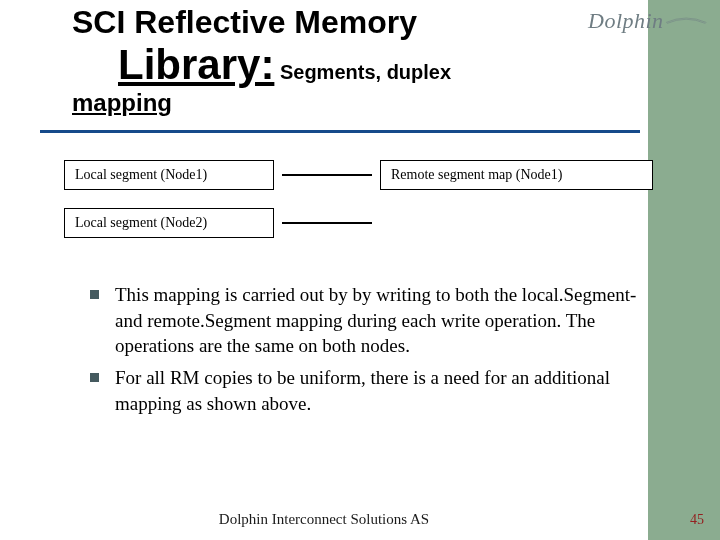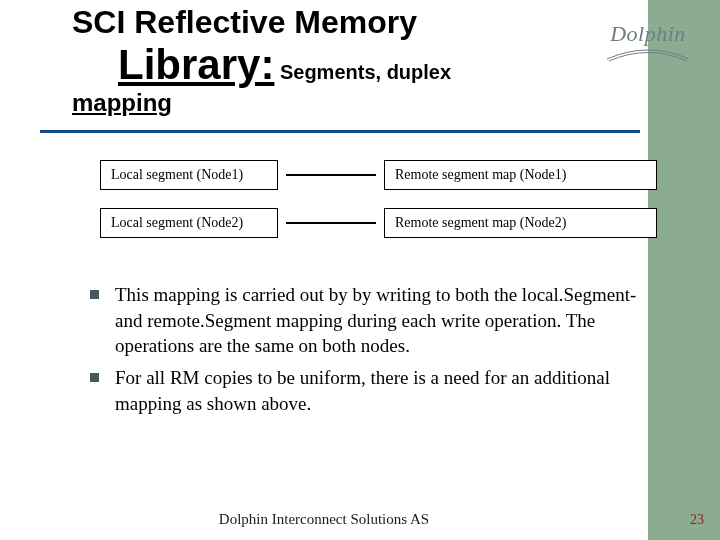--- a/index.html
+++ b/index.html
@@ -1,31 +1,31 @@
 <!DOCTYPE html>
 <html><head>
 <meta charset="utf-8">
 <style>
   * { margin: 0; padding: 0; box-sizing: border-box; }
   html, body { width: 720px; height: 540px; background: #fff; font-family: "Times New Roman", Times, serif; color: #000; }
   .sidebar { position: absolute; right: 0; top: 0; width: 72px; height: 540px; background: #8bac90; }
   .slide { position: absolute; left: 0; top: 0; width: 720px; height: 540px; }
-  .logo { position: absolute; top: 21px; right: 12px; width: 120px; display: flex; flex-direction: column; align-items: center; }
+  .logo { position: absolute; top: 8px; right: 12px; width: 120px; display: flex; align-items: center; }
   .logo-text { font-family: Georgia, "Times New Roman", serif; font-style: italic; font-size: 22px; color: #6f7d83; letter-spacing: 0.5px; }
   .logo-arc { margin-top: -2px; }
   .title { position: absolute; left: 72px; top: 4px; width: 560px; font-family: Arial, Helvetica, sans-serif; font-weight: bold; color: #000; }
   .title .line1 { font-size: 32px; }
   .title .line2a { font-size: 42px; text-decoration: underline; margin-left: 46px; }
   .title .line2b { font-size: 20px; }
   .title .line3 { font-size: 24px; text-decoration: underline; }
   .title-rule { position: absolute; left: 40px; top: 130px; width: 600px; height: 0; border-top: 3px solid #154a8a; }
   .diagram { position: absolute; left: 64px; top: 160px; width: 600px; }
   .diag-row { display: flex; align-items: center; margin-bottom: 18px; }
   .seg-box { border: 1.5px solid #000; padding: 6px 10px; font-size: 14px; font-family: "Times New Roman", serif; background: #fff; }
-  .seg-left { width: 178px; margin-left: 36px; }
+  .seg-left { width: 210px; }
   .seg-right { width: 273px; }
   .connector { flex: 0 0 90px; height: 0; border-top: 2px solid #000; margin: 0 8px; }
   .bullets { position: absolute; left: 90px; top: 282px; width: 560px; font-size: 19px; line-height: 1.35; }
   .bullet { display: flex; margin-bottom: 6px; }
   .bullet-marker { width: 9px; height: 9px; background: #455a5f; margin-top: 8px; margin-right: 16px; flex-shrink: 0; }
   .bullet-text { flex: 1; }
   .footer { position: absolute; left: 0; bottom: 12px; width: 648px; text-align: center; font-size: 15px; color: #1a1a1a; }
   .pagenum { position: absolute; right: 16px; bottom: 12px; font-size: 14px; color: #942020; }
 </style>
 </head>
@@ -55,31 +55,30 @@
 
   <div class="diagram">
     <div class="diag-row">
       <div class="seg-box seg-left">Local segment (Node1)</div>
       <div class="connector"></div>
       <div class="seg-box seg-right">Remote segment map (Node1)</div>
     </div>
     <div class="diag-row">
       <div class="seg-box seg-left">Local segment (Node2)</div>
       <div class="connector"></div>
-      <div class="seg-box seg-right">Remote segment map (Node2)</div>
     </div>
   </div>
 
   <div class="bullets">
     <div class="bullet">
       <div class="bullet-marker"></div>
       <div class="bullet-text">This mapping is carried out by by writing to both the local.Segment- and remote.Segment mapping during each write operation. The operations are the same on both nodes.</div>
     </div>
     <div class="bullet">
       <div class="bullet-marker"></div>
       <div class="bullet-text">For all RM copies to be uniform, there is a need for an additional mapping as shown above.</div>
     </div>
   </div>
 
   <div class="footer">Dolphin Interconnect Solutions AS</div>
-  <div class="pagenum">23</div>
+  <div class="pagenum">45</div>
 
 </div>
 
 </body></html>

